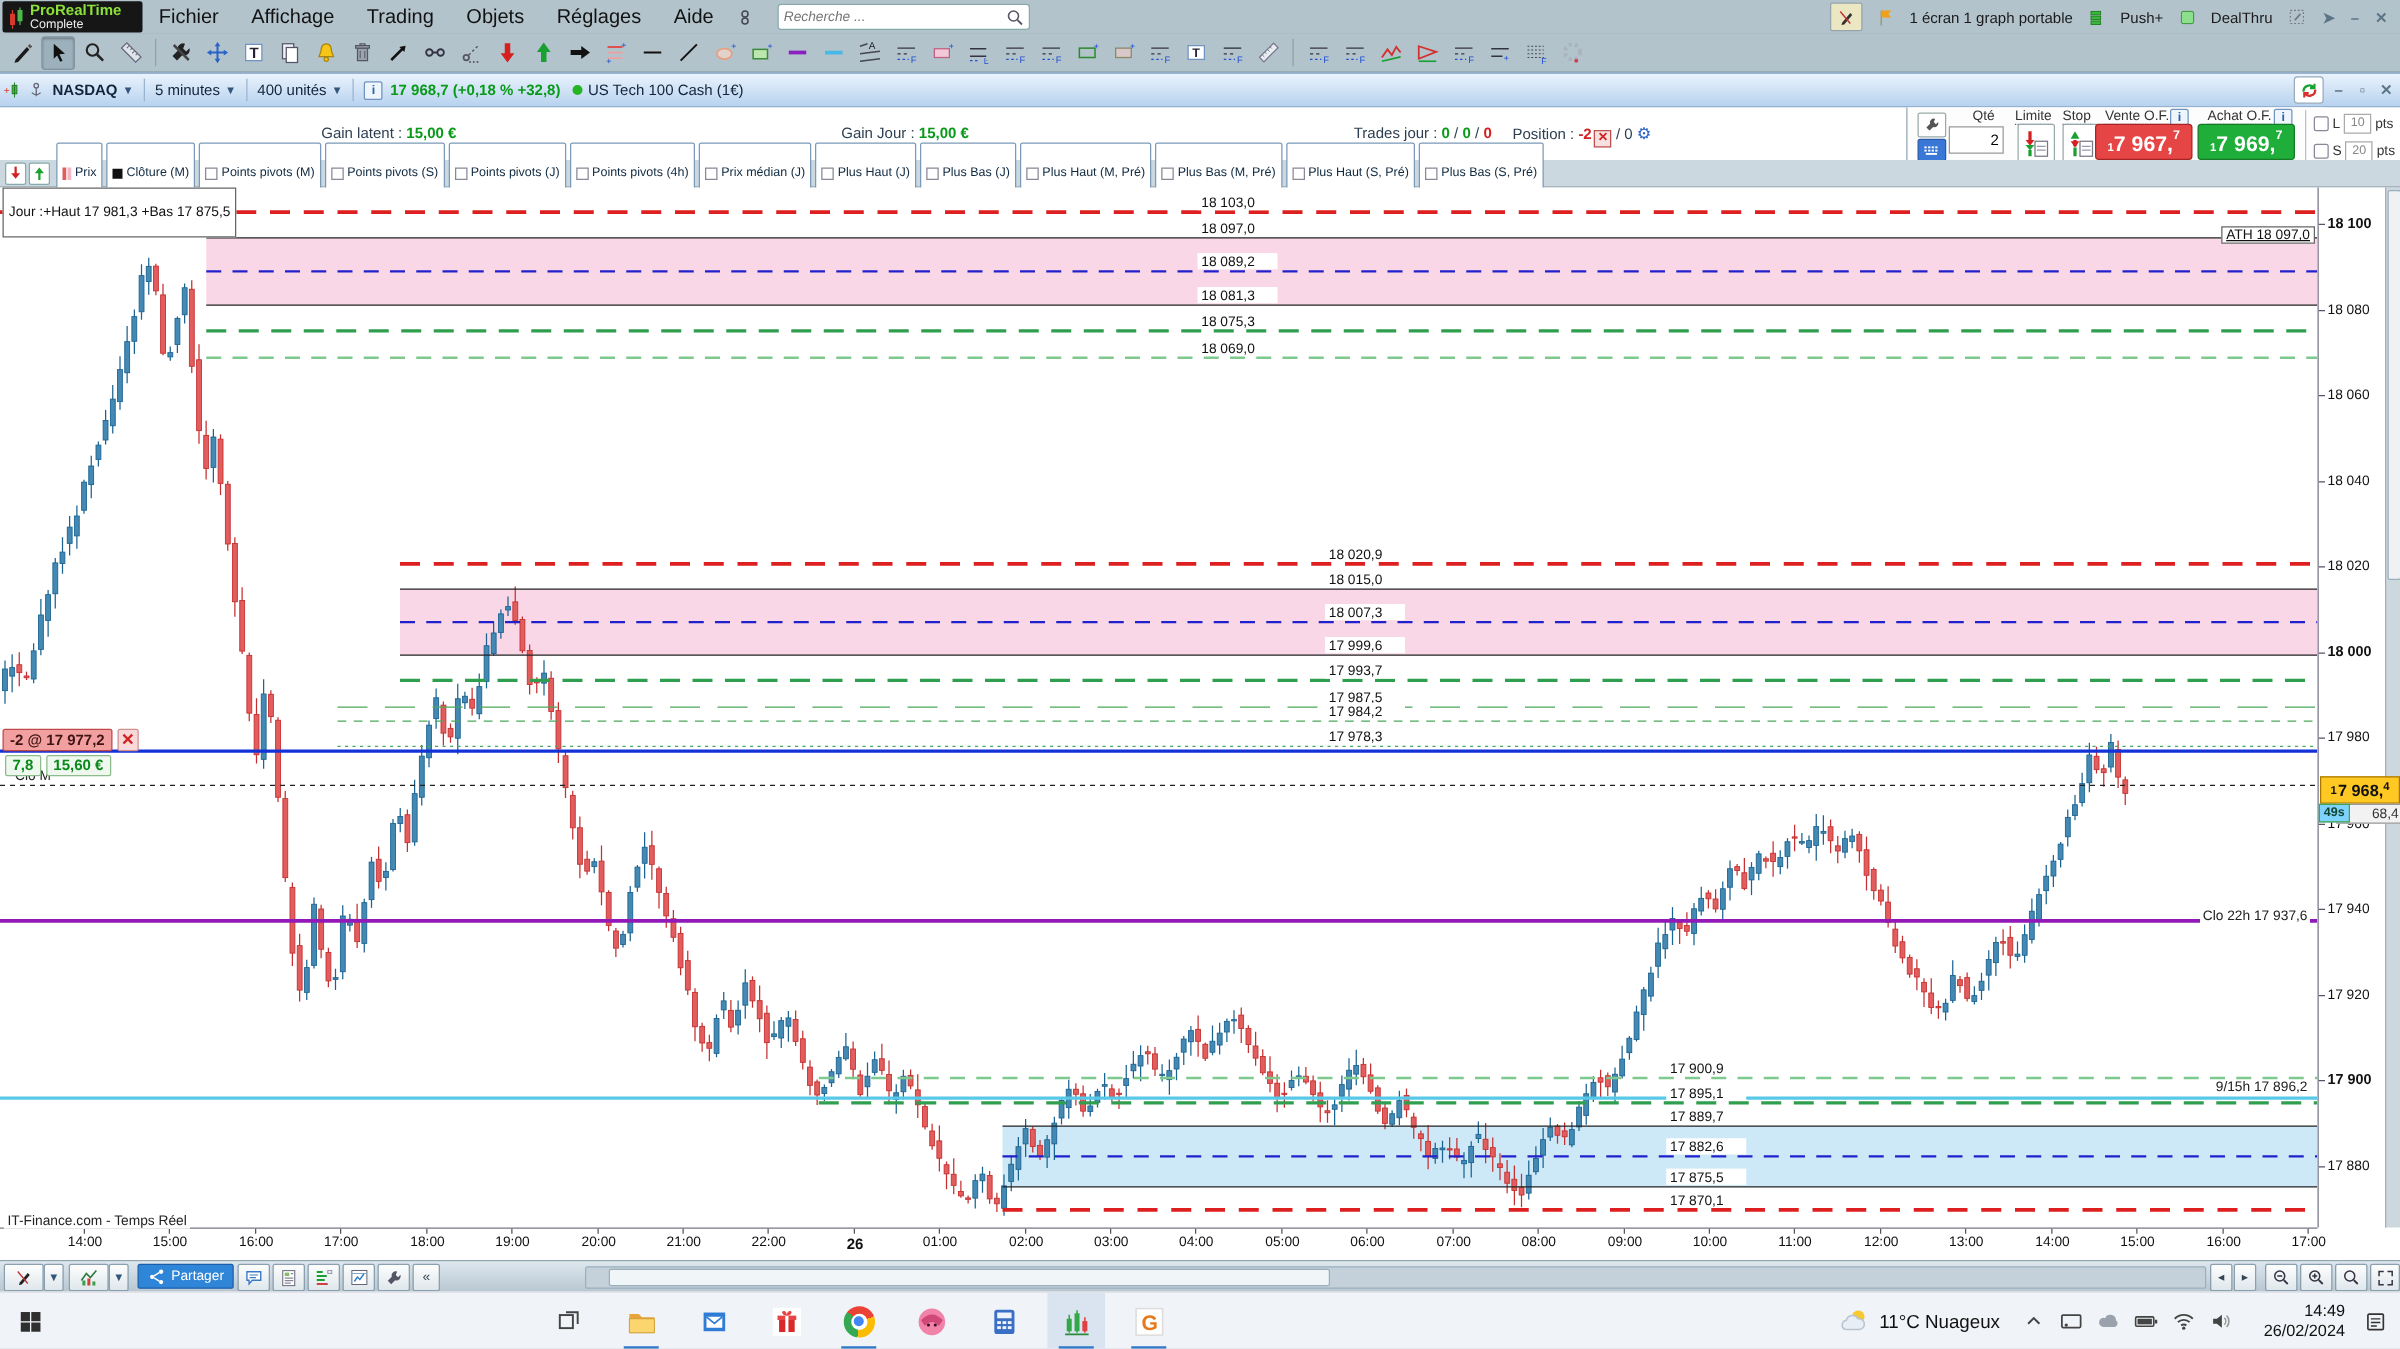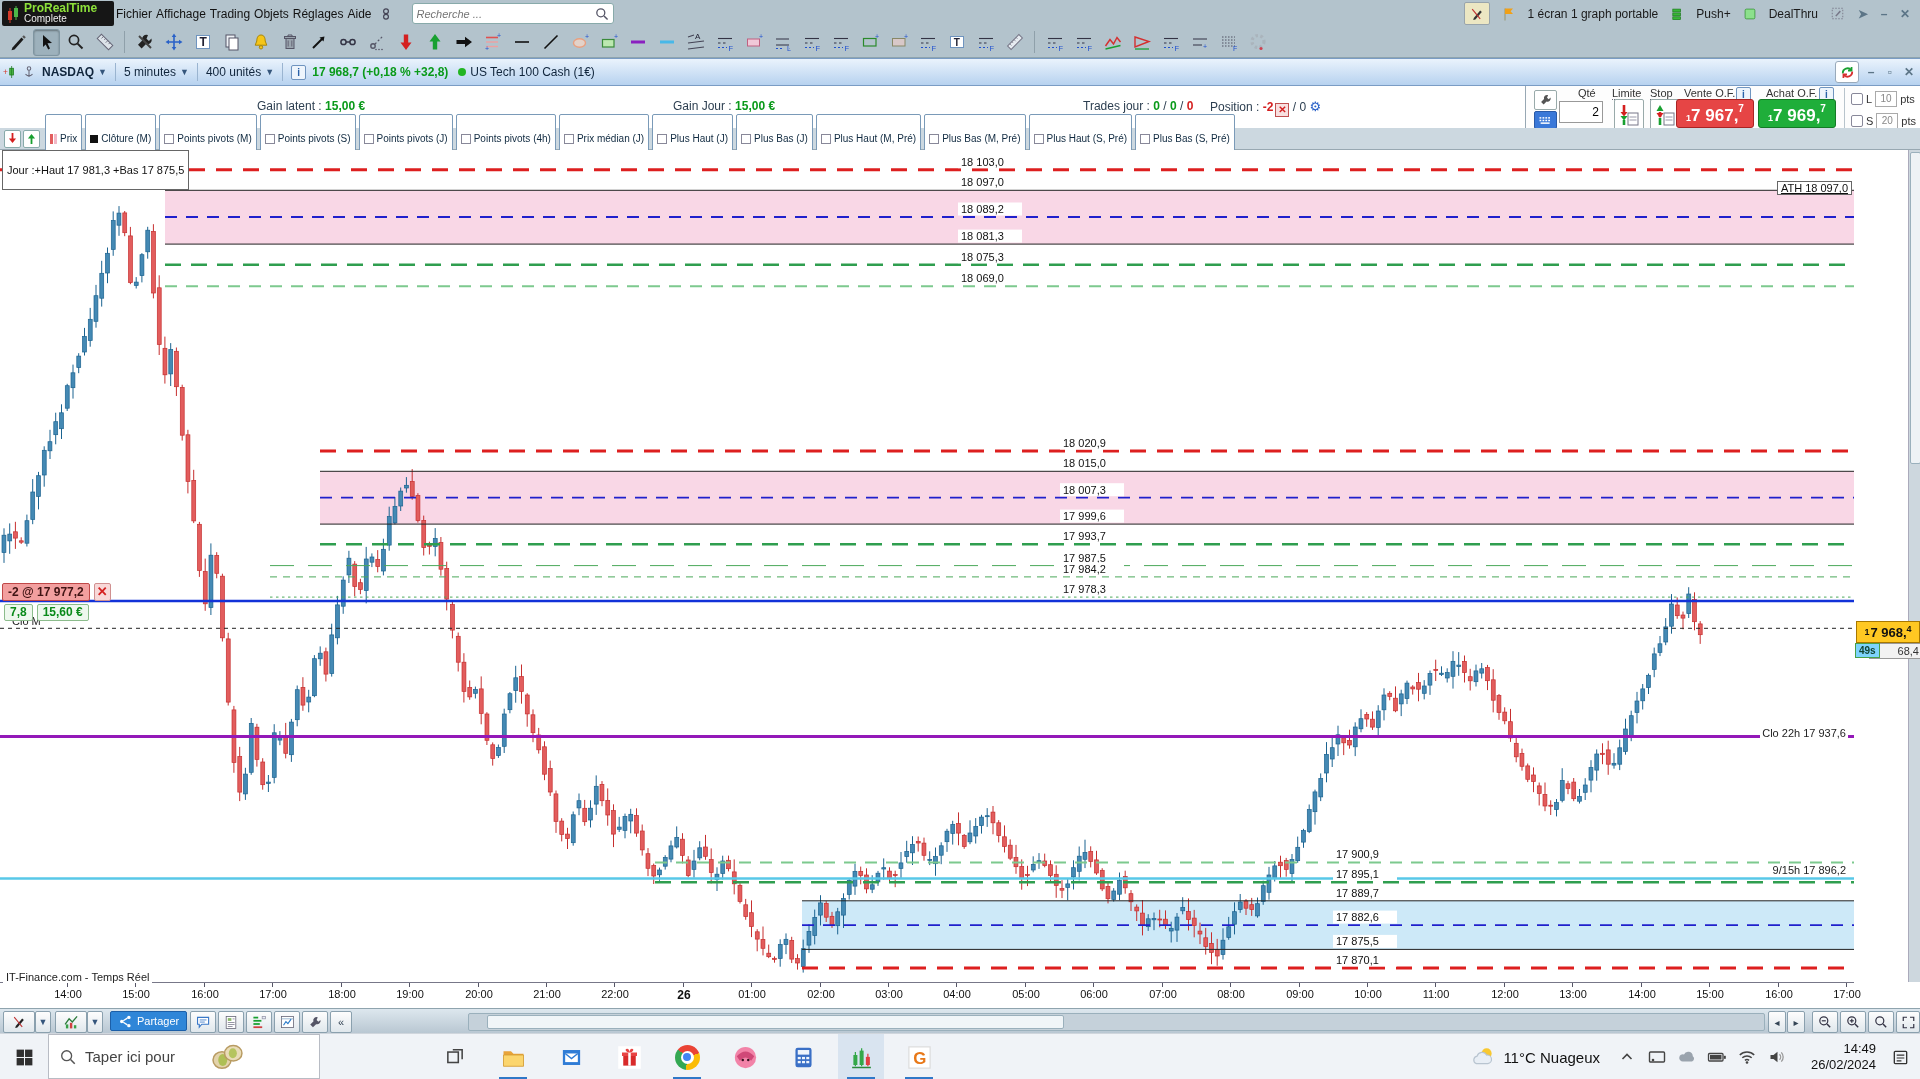--- a/index.html
+++ b/index.html
@@ -7,21 +7,21 @@
        font-family:"Liberation Sans",sans-serif;font-size:12px;color:#111;}
   svg{display:block;}
   
   #menubar{position:absolute;left:0;top:0;width:1920px;height:27px;background:#b3c3cc;
            border-bottom:1px solid #8fa4ae;display:flex;align-items:center;}
   #logo{width:112px;height:25px;background:#161616;margin-left:2px;display:flex;align-items:center;border-radius:2px;}
   #logo .candle{width:14px;height:18px;margin:0 4px;position:relative;}
   #logo .ltxt{line-height:10px;}
   #logo .l1{color:#8ce03a;font-weight:bold;font-size:12px;}
   #logo .l2{color:#eee;font-size:10px;}
-  .menu-item{padding:0 2px;font-size:12px;color:#121212;cursor:default;}
+  .menu-item{padding:0 13px;font-size:16px;color:#121212;cursor:default;}
   #mb-search{position:relative;margin-left:14px;width:200px;height:19px;background:#fff;
              border:1px solid #8aa;border-radius:3px;display:flex;align-items:center;}
   #mb-search input{border:none;outline:none;flex:1;font-style:italic;color:#999;font-size:11px;
                    padding:0 4px;background:transparent;font-family:"Liberation Sans",sans-serif;}
   #mb-right{position:absolute;right:8px;top:0;height:27px;display:flex;align-items:center;gap:7px;}
   .mb-ic{width:24px;height:21px;display:flex;align-items:center;justify-content:center;}
   .mb-ic.boxed{background:#ece7c3;border:1px solid #98a4ac;border-radius:2px;}
   #mb-right .txt{font-size:12px;color:#1a1a1a;}
   .winglyph{color:#5c7587;font-weight:bold;font-size:12px;width:14px;text-align:center;}
   
@@ -1375,20 +1375,34 @@
         <rect x="1333" y="736.3" width="64" height="13" fill="#fff"></rect>
         <text x="1336" y="746.8" font-size="11" fill="#111">17 889,7</text>
         <rect x="1333" y="760.6" width="64" height="13" fill="#fff"></rect>
         <text x="1336" y="771.1" font-size="11" fill="#111">17 882,6</text>
         <rect x="1333" y="784.9" width="64" height="13" fill="#fff"></rect>
         <text x="1336" y="795.4" font-size="11" fill="#111">17 875,5</text>
         <rect x="1333" y="803.4" width="64" height="13" fill="#fff"></rect>
         <text x="1336" y="813.9" font-size="11" fill="#111">17 870,1</text>
       </svg>
   </div>
+  <div id="priceaxis">
+      <div class="ytick b" style="top:23px">18 100</div>
+      <div class="ytick" style="top:92px">18 080</div>
+      <div class="ytick" style="top:160px">18 060</div>
+      <div class="ytick" style="top:229px">18 040</div>
+      <div class="ytick" style="top:297px">18 020</div>
+      <div class="ytick b" style="top:366px">18 000</div>
+      <div class="ytick" style="top:434px">17 980</div>
+      <div class="ytick" style="top:503px">17 960</div>
+      <div class="ytick" style="top:571px">17 940</div>
+      <div class="ytick" style="top:640px">17 920</div>
+      <div class="ytick b" style="top:708px">17 900</div>
+      <div class="ytick" style="top:777px">17 880</div>
+    </div>
   <div id="vscroll">
       <span class="thumb"></span>
     </div>
   <div id="timeaxis">
       <div class="xtick" style="left:46px">14:00</div>
       <div class="xtick" style="left:114px">15:00</div>
       <div class="xtick" style="left:183px">16:00</div>
       <div class="xtick" style="left:251px">17:00</div>
       <div class="xtick" style="left:320px">18:00</div>
       <div class="xtick" style="left:388px">19:00</div>
@@ -1537,33 +1551,20 @@
     </span>
   </div>
 
   <div id="taskbar">
     <span id="startbtn">
       <svg width="21" height="21" viewBox="0 0 20 20">
           <rect x="2.5" y="2.5" width="7" height="7" fill="#2f2f2f"></rect>
           <rect x="10.5" y="2.5" width="7" height="7" fill="#2f2f2f"></rect>
           <rect x="2.5" y="10.5" width="7" height="7" fill="#2f2f2f"></rect>
           <rect x="10.5" y="10.5" width="7" height="7" fill="#2f2f2f"></rect>
-        </svg>
-    </span>
-    <span id="tsearch">
-      <svg width="18" height="18" viewBox="0 0 20 20">
-          <circle cx="8.5" cy="8.5" r="5.5" fill="none" stroke="#555" stroke-width="1.5"></circle>
-          <line x1="12.8" y1="12.8" x2="17.5" y2="17.5" stroke="#555" stroke-width="1.7"></line>
-        </svg>
-      <span class="ph">Taper ici pour</span>
-      <svg width="34" height="30" viewBox="0 0 22 20" style="margin-left:28px;">
-          <ellipse cx="7" cy="12" rx="6" ry="5.5" fill="#e3d3ab" stroke="#b89b62"></ellipse>
-          <ellipse cx="7.5" cy="12" rx="3" ry="4" fill="#aebf55"></ellipse>
-          <ellipse cx="14.5" cy="7.5" rx="5.8" ry="5.2" fill="#e9dcb8" stroke="#b89b62"></ellipse>
-          <ellipse cx="14.2" cy="7.5" rx="2.7" ry="3.4" fill="#b5c45e"></ellipse>
         </svg>
     </span>
     <span id="task-icons"><span class="tk-ic" style="left:432px">
           <svg width="22" height="22" viewBox="0 0 20 20">
             <rect x="3.5" y="5.5" width="9.5" height="9.5" fill="none" stroke="#444" stroke-width="1.4"></rect>
             <path d="M8 3.5 H16.5 V12" fill="none" stroke="#444" stroke-width="1.4"></path>
           </svg>
         </span><span class="tk-ic" style="left:490px">
           <svg width="25" height="25" viewBox="0 0 20 20">
             <path d="M2 5 h6 l2 2 h8 v10 H2z" fill="#e8a33a"></path>

